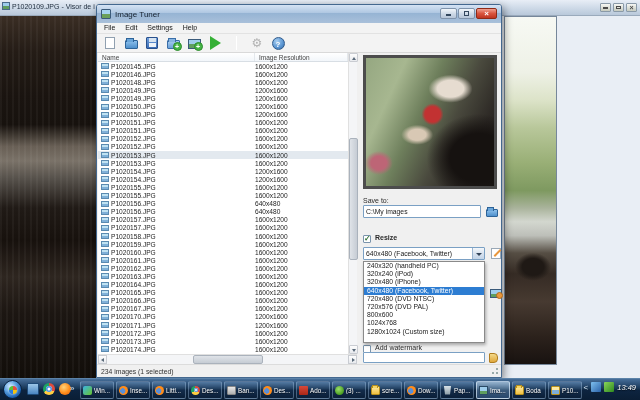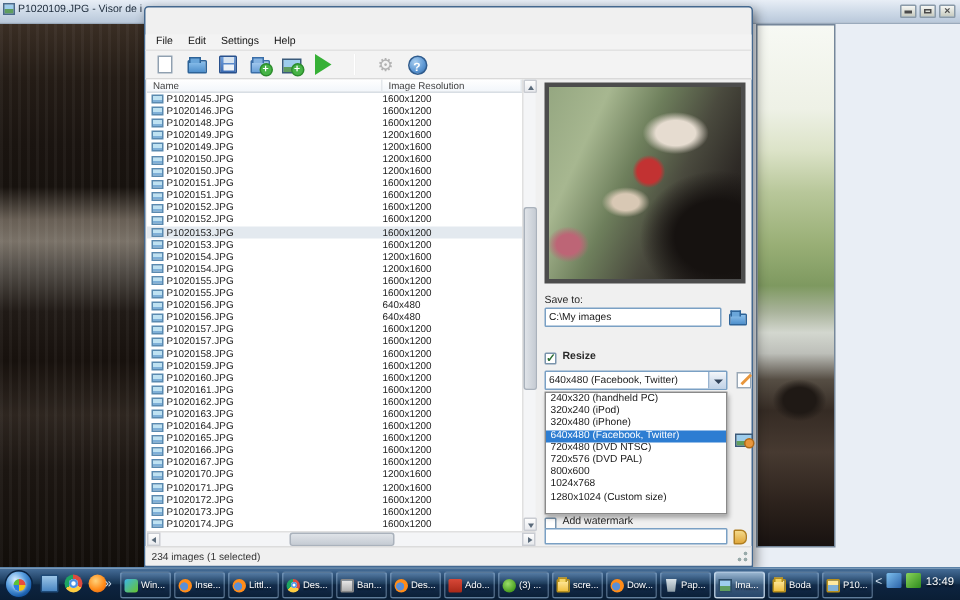--- a/index.html
+++ b/index.html
@@ -176,21 +176,21 @@
   .tb-ico.folder{background:linear-gradient(#ffe9a0,#f0c040);border:1px solid #b8901c;border-radius:1px;position:relative;}
   .tb-ico.folder::before{content:"";position:absolute;left:0;top:-2px;width:4px;height:2px;background:#f5d668;border:1px solid #b8901c;border-bottom:none;}
   .tb-ico.folder-photo{background:linear-gradient(#ffe9a0 45%,#7fb0d8 45%);border:1px solid #b8901c;border-radius:1px;}
   .tb-ico.recycle{background:linear-gradient(#d8e2e8,#8a9aa4);clip-path:polygon(10% 0,90% 0,78% 100%,22% 100%);}
   .tb-ico.imagetuner{background:linear-gradient(#9ecdec 55%,#5f9e5f 55%);border:1px solid #2a4a66;}
   .tray{position:absolute;right:2px;top:3px;display:flex;align-items:center;gap:3px;}
   .tray-chevron{font-size:8px;color:#d5e4f2;}
   .tray-ico{width:10px;height:10px;border-radius:1px;}
   .tray-icon-blue{background:linear-gradient(135deg,#7ec0ee,#2a62a8);}
   .tray-icon-green{background:linear-gradient(135deg,#8ad45a,#2e8a1e);}
-  .clock{font-size:7.5px;color:#fff;text-shadow:0 1px 1px rgba(0,0,0,.6);padding-right:2px;}
+  .clock{font-size:7.5px;color:#fff;text-shadow:0 1px 1px rgba(0,0,0,.6);padding-right:2px;font-style:italic;}
 </style>
 </head>
 <body>
 
 <div class="screen">
 
   <div class="viewer-titlebar">
     <div class="viewer-title-wrap">
       <span class="viewer-app-icon"></span>
       <span class="viewer-title">P1020109.JPG - Visor de imágenes</span>
@@ -204,20 +204,35 @@
         </span>
       <span class="vbtn">
           <i class="g-close">×</i>
         </span>
     </div>
   </div>
   <div class="photo-left"></div>
   <div class="photo-right"></div>
 
   <div class="appwin">
+    <div class="titlebar">
+      <span class="app-icon"></span>
+      <span class="app-title">Image Tuner</span>
+      <div class="win-btns">
+        <span class="wbtn wbtn-min">
+            <i></i>
+          </span>
+        <span class="wbtn wbtn-max">
+            <i></i>
+          </span>
+        <span class="wbtn wbtn-close">
+            <i>×</i>
+          </span>
+      </div>
+    </div>
 
     <div class="menubar">
 
     <span class="menu-item">File</span>
         <span class="menu-item">Edit</span>
         <span class="menu-item">Settings</span>
         <span class="menu-item">Help</span>
       </div>
 
     <div class="toolbar">

